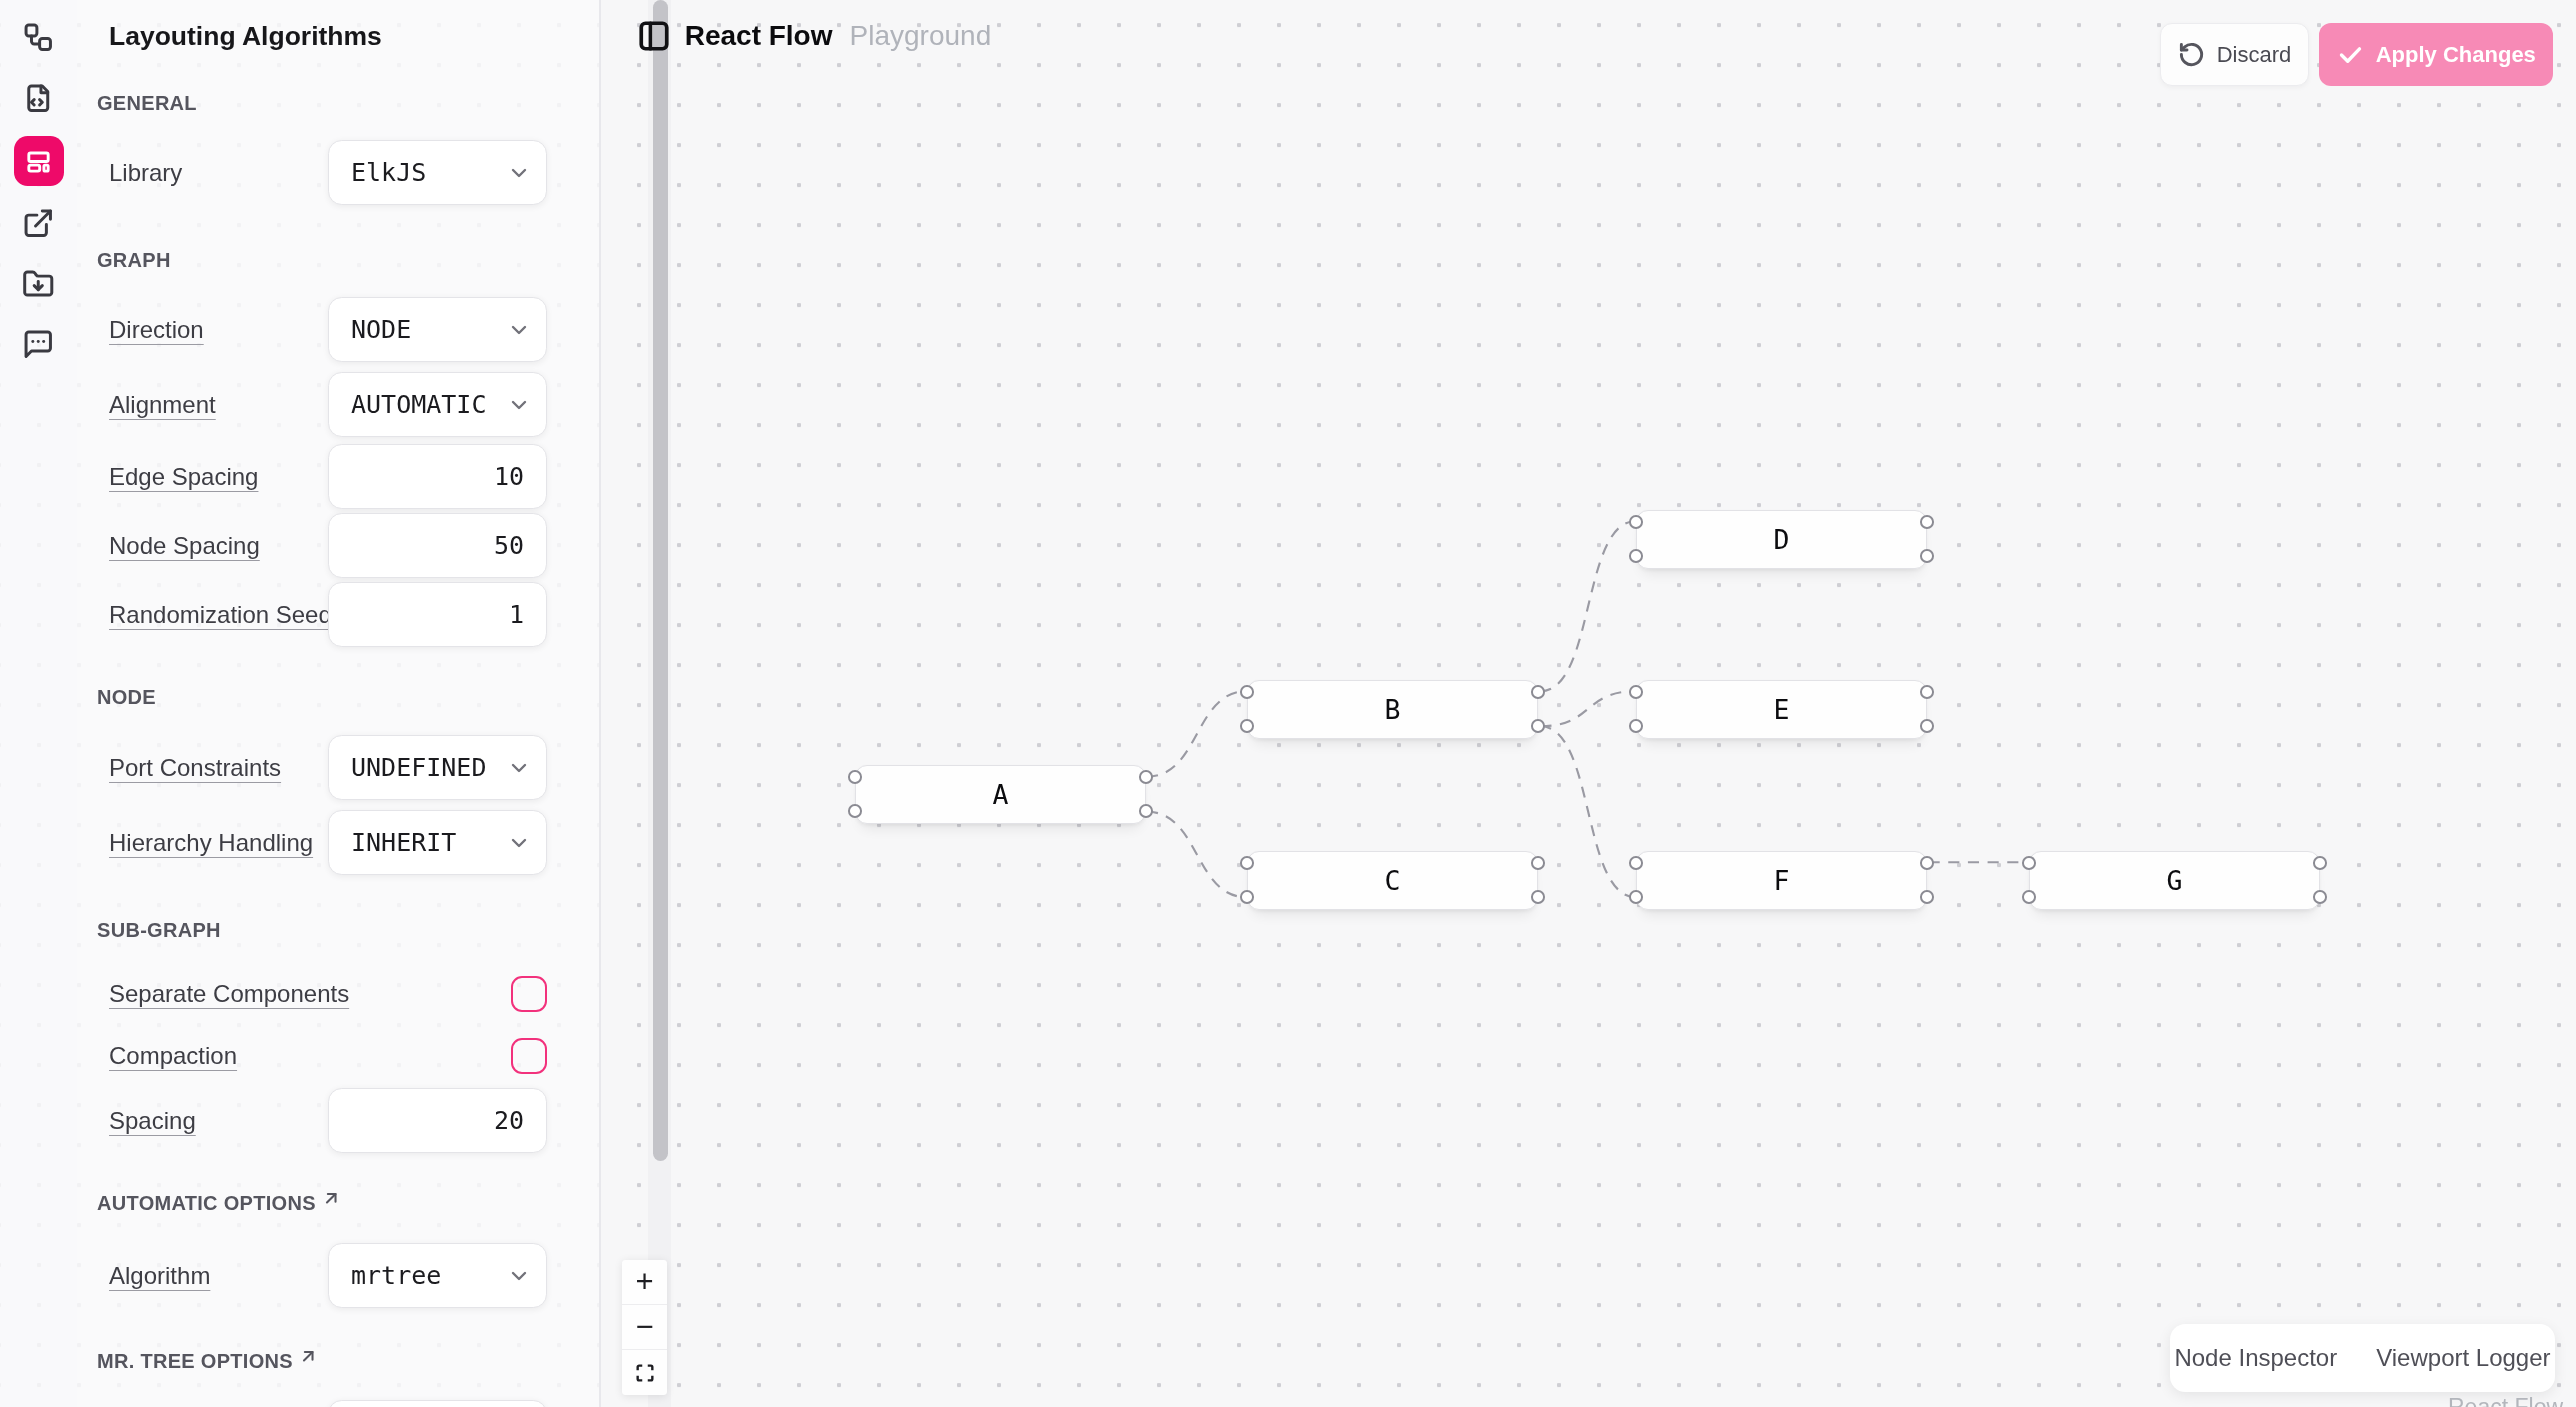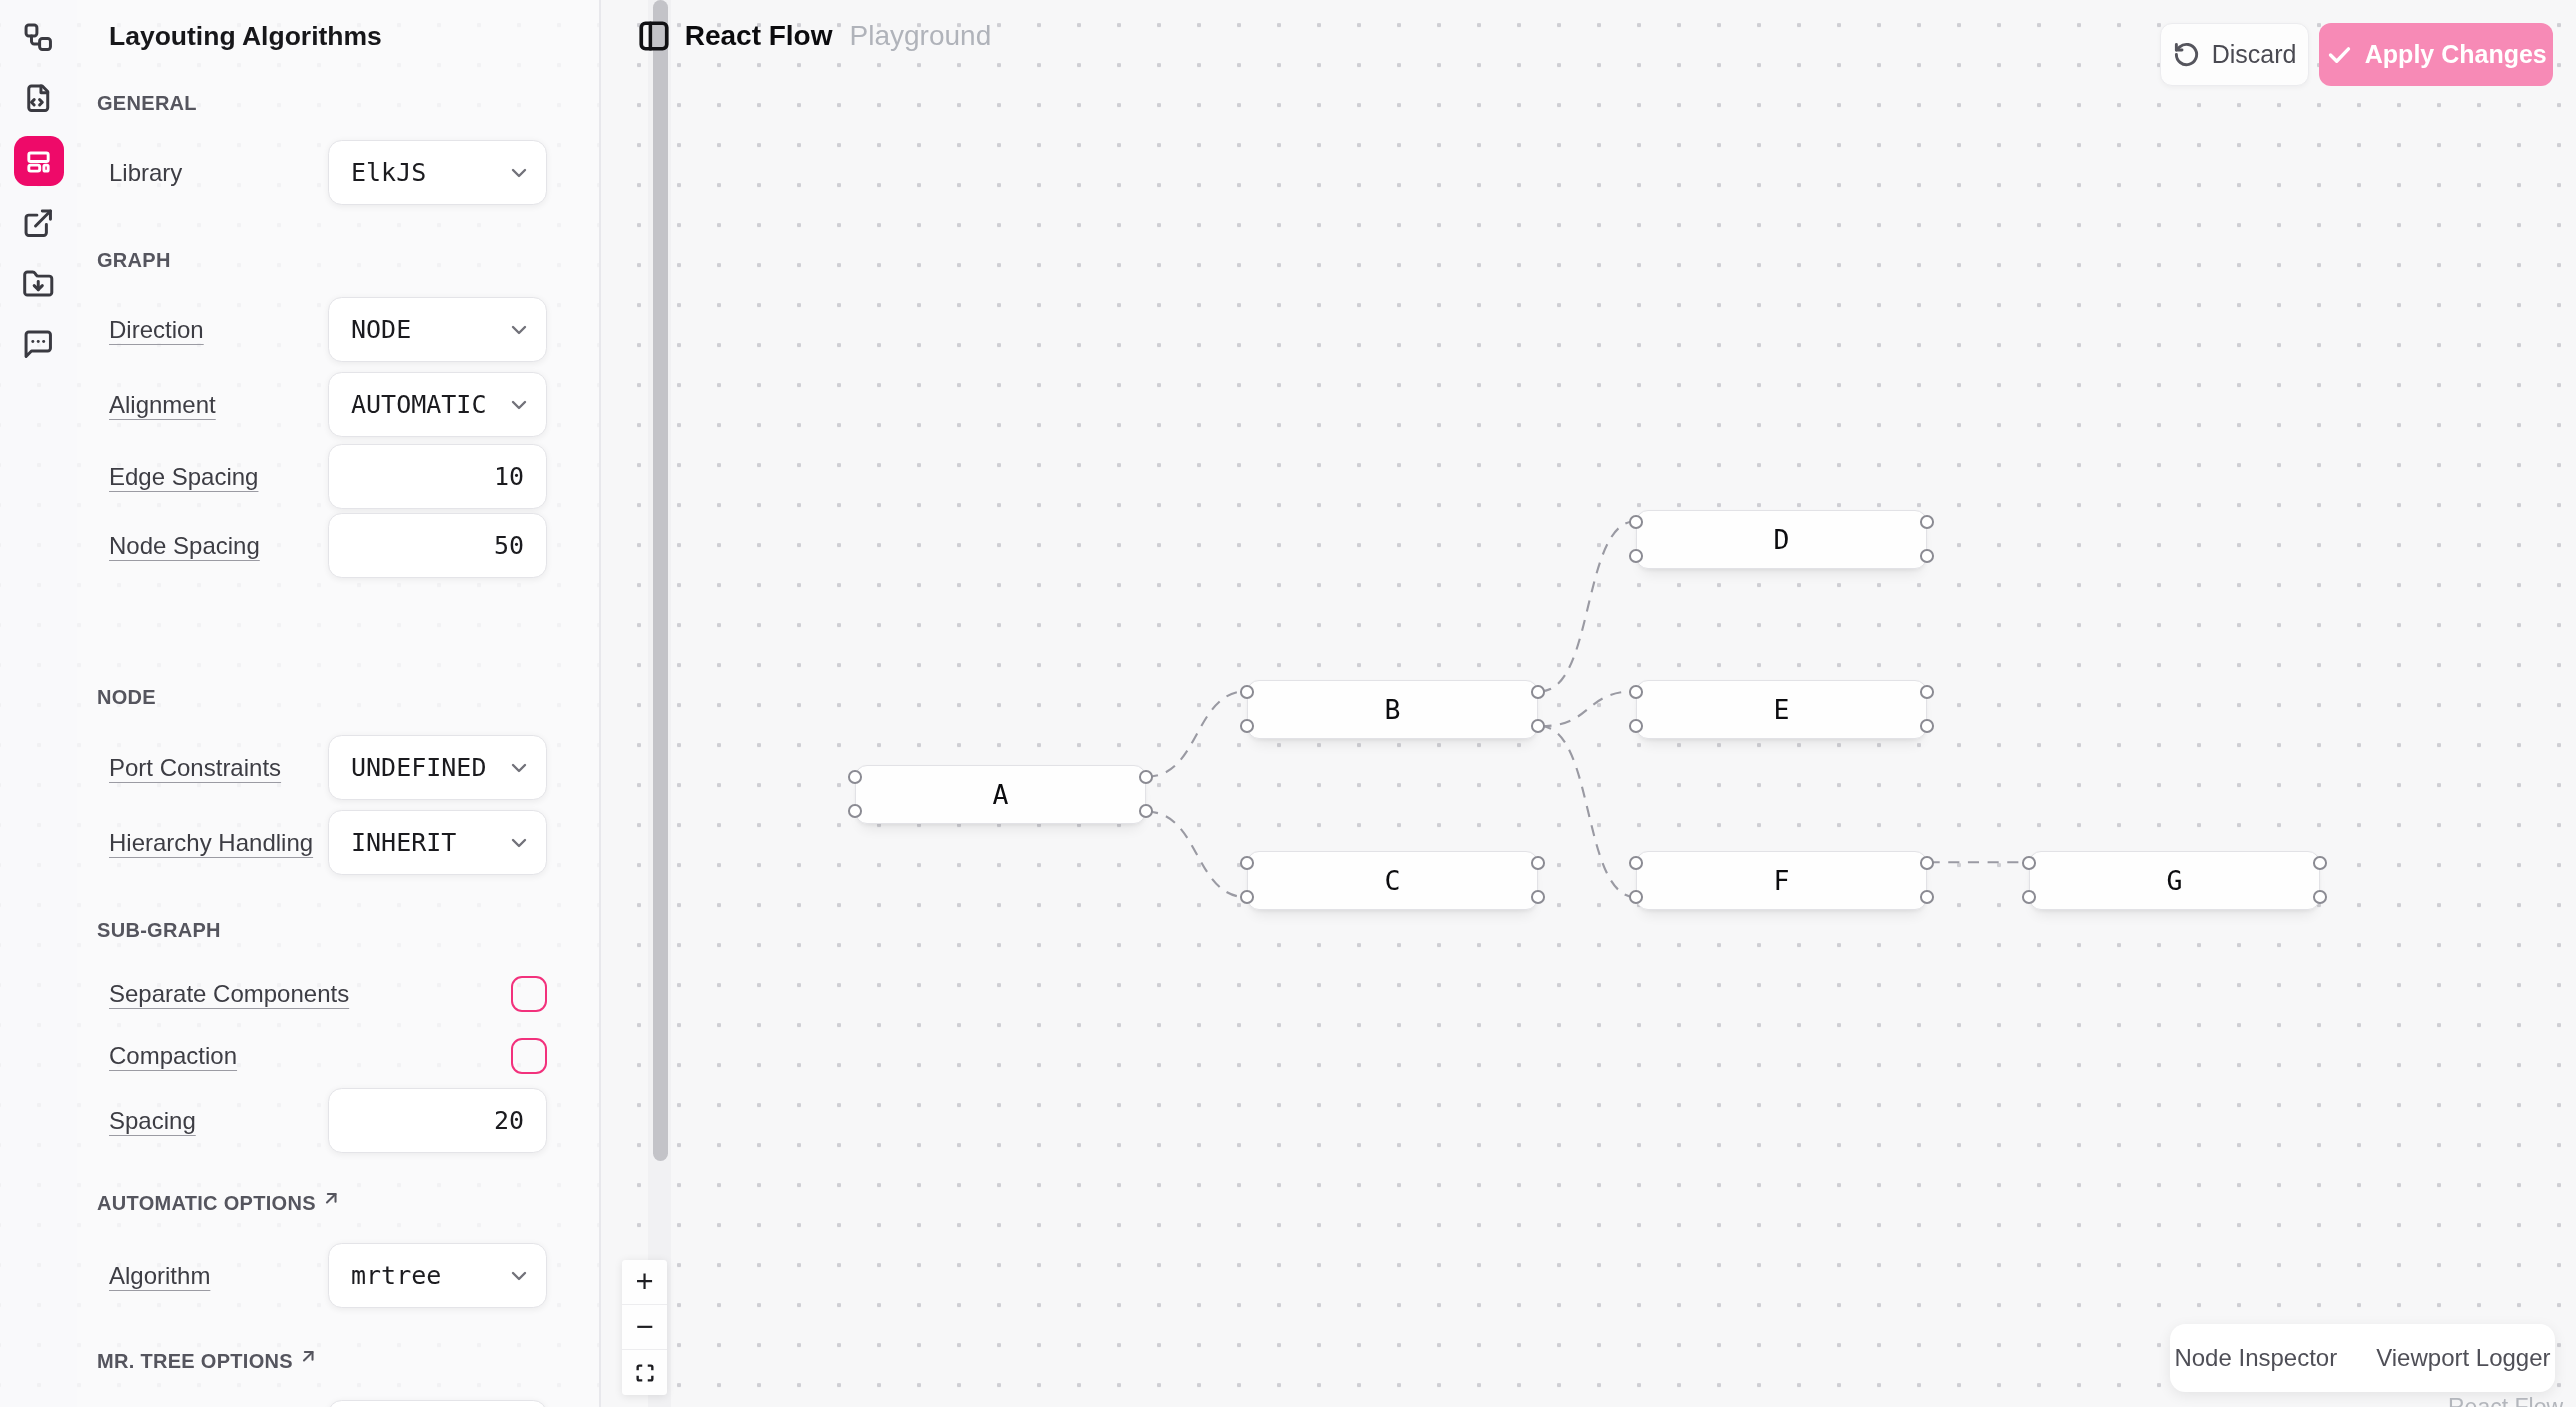--- a/index.html
+++ b/index.html
@@ -65,21 +65,21 @@
   .divider { position:absolute; left:599px; top:0; width:1.7px; height:1408px; background:#e8e8ec; }
 
   
   .flow-header { position:absolute; left:637px; top:19px; display:flex; align-items:center; gap:13.7px; }
   .panel-toggle { width:34px; height:34px; cursor:pointer; }
   .panel-toggle svg { width:34px; height:34px; stroke:#111114; stroke-width:2.6; fill:none; stroke-linecap:round; stroke-linejoin:round; }
   .flow-title { font-size:28px; font-weight:700; color:#0b0b0e; }
   .flow-subtitle { font-size:28px; font-weight:400; color:#b0b3ba; margin-left:3.4px; }
 
   .actions { position:absolute; top:23px; left:2160px; display:flex; gap:10.3px; }
-  .btn { height:63px; border-radius:12px; display:flex; align-items:center; justify-content:center; gap:12px; font-size:25px; cursor:pointer; }
+  .btn { height:63px; border-radius:12px; display:flex; align-items:center; justify-content:center; gap:12px; font-size:22px; cursor:pointer; }
   .btn svg { width:27px; height:27px; fill:none; stroke-linecap:round; stroke-linejoin:round; }
   .btn-discard { width:149px; background:#fdfdfd; border:1.7px solid #ececef; color:#4a4a52; box-shadow:0 1.7px 5.1px rgba(0,0,0,0.04); }
   .btn-discard svg { stroke:#55555d; stroke-width:2.6; }
   .btn-apply { width:234px; background:#f78ab6; border:none; color:#ffffff; font-weight:600; }
   .btn-apply svg { stroke:#ffffff; stroke-width:3; }
 
   
   .edges { position:absolute; left:0; top:0; width:2576px; height:1408px; pointer-events:none; }
   .edges path { stroke:#9a9aa3; stroke-width:2.5; fill:none; stroke-dasharray:13 10; }
 
@@ -214,20 +214,26 @@
     <div class="row" style="top:444px;">
       <span class="lbl">Edge Spacing</span>
       <div class="ctrl number">
         <span>10</span>
       </div>
     </div>
     <div class="row" style="top:513px;">
       <span class="lbl">Node Spacing</span>
       <div class="ctrl number">
         <span>50</span>
+      </div>
+    </div>
+    <div class="row" style="top:582px;">
+      <span class="lbl">Randomization Seed</span>
+      <div class="ctrl number">
+        <span>1</span>
       </div>
     </div>
 
     <div class="sec-head" style="top:686px;">NODE</div>
     <div class="row" style="top:735px;">
       <span class="lbl">Port Constraints</span>
       <div class="ctrl select">
         <span>UNDEFINED</span>
         <span class="chev"><svg viewBox="0 0 24 24">
               <path d="m6 9 6 6 6-6"></path>

